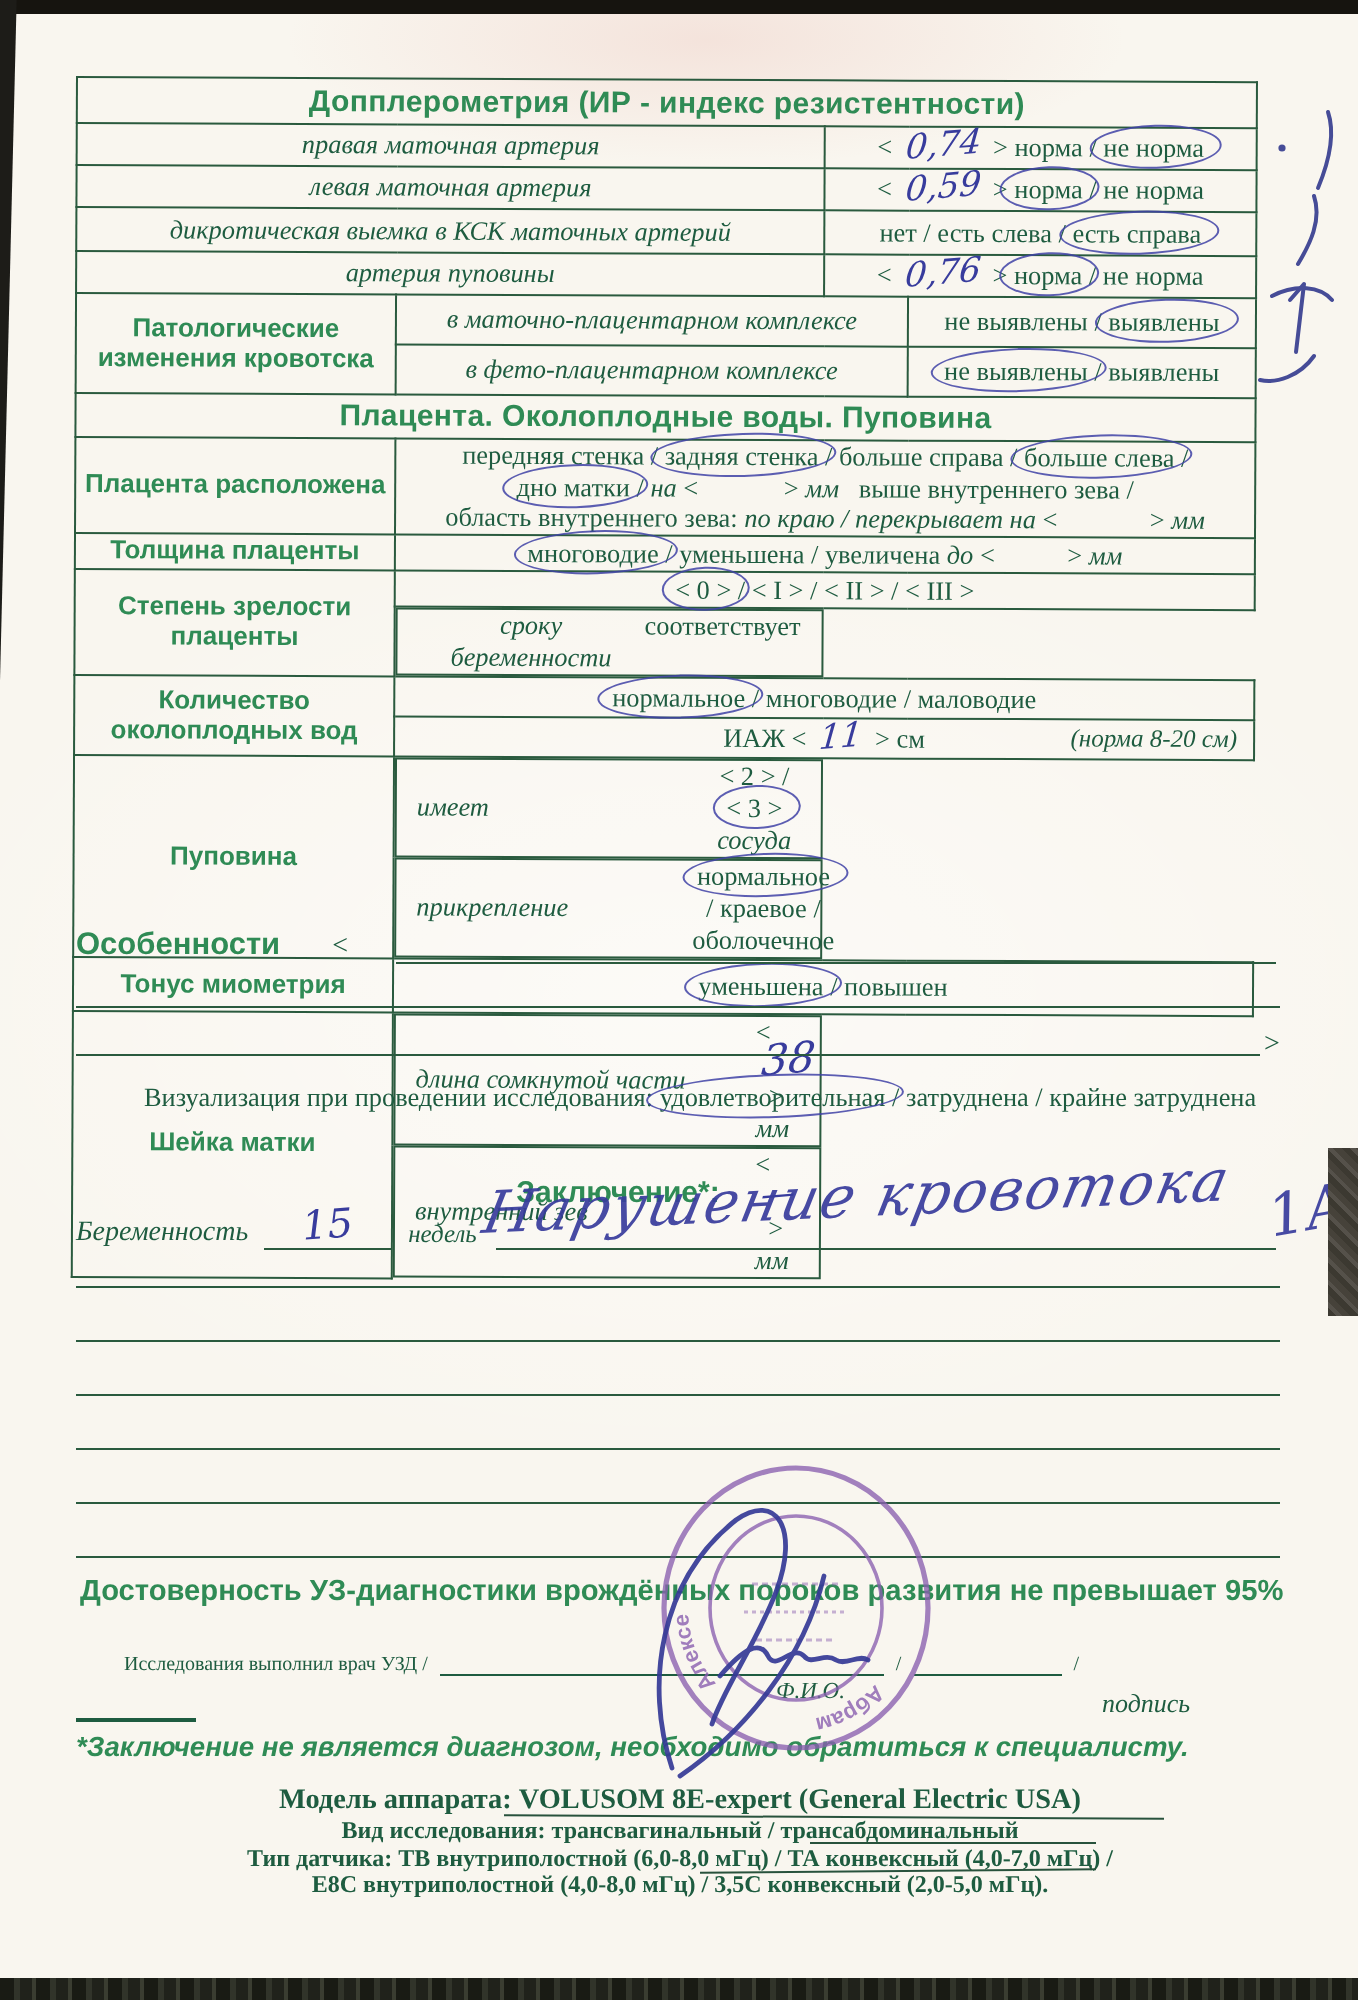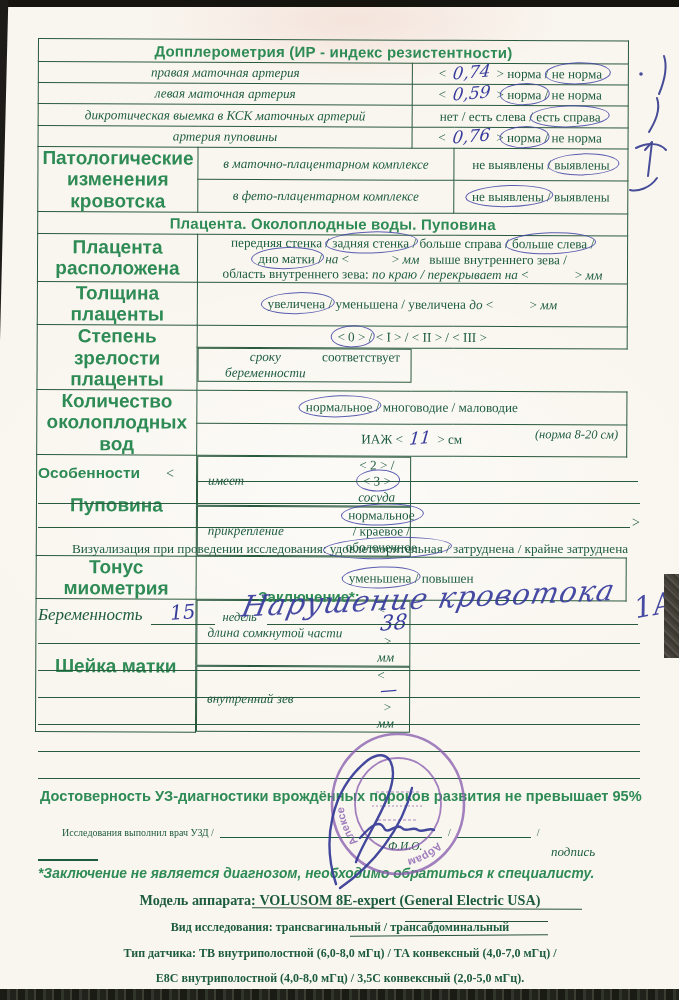--- a/index.html
+++ b/index.html
@@ -15,21 +15,21 @@
      background:repeating-linear-gradient(90deg,#191b14 0 7px,#31342a 7px 10px,#20221b 10px 16px,#3a3d31 16px 18px);}
   .edge-left{position:absolute;left:-5px;top:-8px;width:9px;height:370px;background:#1d1c18;transform:rotate(1.4deg);}
   .edge-right-patch{position:absolute;left:664px;top:574px;width:15px;height:84px;
      background:repeating-linear-gradient(45deg,#3c3931 0 3px,#55514a 3px 5px,#46423a 5px 8px);}
   
   table{border-collapse:collapse;table-layout:fixed;width:590px;position:absolute;left:38px;top:38px;
         transform:rotate(.25deg);transform-origin:top left;}
   td{border:1.7px solid var(--line);padding:0 2px;text-align:center;vertical-align:middle;
      font-family:"Liberation Serif",serif;font-size:13.2px;color:var(--txt);}
   .hdr{font-family:"Liberation Sans",sans-serif;font-weight:bold;color:var(--green);font-size:15px;letter-spacing:.2px;}
-  .lh{font-family:"Liberation Sans",sans-serif;font-weight:bold;color:var(--green);font-size:19px;line-height:1.12;}
+  .lh{font-family:"Liberation Sans",sans-serif;font-weight:bold;color:var(--green);font-size:13px;line-height:1.12;}
   .lbl{font-style:italic;}
   .pl div{line-height:15.4px;}
   .split{display:flex;justify-content:space-between;padding:0 10px;}
   .relrow{position:relative;}
   .rightnote{position:absolute;right:8px;top:2px;font-style:italic;font-size:12.5px;}
   .flexrow{display:flex;align-items:center;}
   .ll{width:138px;text-align:left;padding-left:8px;font-style:italic;flex:none;}
   .rest{flex:1;text-align:center;}
   
   .ital{font-style:italic;}
@@ -43,21 +43,21 @@
   .abs{position:absolute;}
   .gline{border-top:1.6px solid var(--line);height:0;}
   .features{left:38px;top:464px;width:600px;display:flex;align-items:flex-end;gap:20px;}
   .features .flabel{font-family:"Liberation Sans",sans-serif;font-weight:bold;color:var(--green);font-size:15.5px;}
   .features .fopen{font-size:14px;color:var(--txt);margin:0 4px 0 6px;}
   .features .fline{flex:1;border-bottom:1.6px solid var(--line);height:16px;}
   .vis{left:72px;top:541px;width:570px;font-size:13.2px;color:var(--txt);}
   .concl{left:0;top:588px;width:618px;text-align:center;
      font-family:"Liberation Sans",sans-serif;font-weight:bold;color:var(--green);font-size:15px;}
   .preg{left:38px;top:600px;width:600px;font-size:14px;color:var(--txt);display:flex;align-items:flex-end;}
-  .preg .plabel{font-style:italic;font-size:17px;}
+  .preg .plabel{font-style:italic;font-size:14px;}
   .preg .pweeks{border-bottom:1.6px solid var(--line);width:64px;text-align:center;margin:0 8px;}
   .preg .pweeks span{font-family:"DejaVu Serif",serif;font-style:italic;color:var(--ink);font-size:20px;
      display:inline-block;transform:rotate(-4deg);}
   .preg .wlabel{font-style:italic;font-size:12.5px;margin-right:10px;}
   .preg .pline{flex:1;border-bottom:1.6px solid var(--line);height:18px;}
   .script{left:242px;top:580px;width:430px;font-family:"DejaVu Serif",serif;font-style:italic;
      color:var(--ink);font-size:29px;letter-spacing:1px;transform:rotate(-2.5deg) skewX(-14deg);
      white-space:nowrap;opacity:.92;}
   .grade{left:634px;top:588px;font-family:"DejaVu Serif",serif;font-style:italic;color:var(--ink);
      font-size:29px;transform:rotate(-10deg);opacity:.92;}
@@ -67,21 +67,21 @@
   .doctor{left:62px;top:821px;width:580px;font-size:10px;color:var(--txt);display:flex;align-items:flex-end;}
   .doctor .dl1{border-bottom:1.4px solid var(--txt);width:222px;margin:0 6px;height:16px;}
   .doctor .dl2{border-bottom:1.4px solid var(--txt);width:74px;margin:0 6px;height:16px;}
   .fio{left:388px;top:840px;font-style:italic;font-size:11.5px;color:var(--txt);}
   .sign{left:551px;top:844px;font-style:italic;font-size:13px;color:var(--txt);}
   .sep{left:38px;top:859px;width:60px;border-top:2px solid var(--txt);}
   .footn{left:38px;top:866px;width:600px;font-family:"Liberation Sans",sans-serif;font-weight:bold;
      font-style:italic;color:var(--green);font-size:13.8px;}
   .device{left:30px;top:892px;width:620px;text-align:center;color:var(--txt);}
   .device .dmodel{font-weight:bold;font-size:14.2px;}
-  .device .drow{font-weight:bold;font-size:12px;line-height:13.5px;margin-top:12px;}
+  .device .drow{font-weight:bold;font-size:12px;line-height:13.5px;}
   .device .dnote{font-style:italic;font-size:12px;}
   .penline{position:absolute;border-bottom:1.6px solid #28523c;height:0;}
   svg{position:absolute;pointer-events:none;}
 </style>
 </head>
 <body>
 
 <div id="paper">
 
   <table>
@@ -127,21 +127,21 @@
     <tr style="height:48px">
       <td class="lh">Плацента расположена</td>
       <td colspan="3" class="pl">
         <div><span>передняя стенка / </span><span class="circ">задняя стенка</span><span> / больше справа / </span><span class="circ">больше слева</span><span> /</span></div>
         <div><span class="circ">дно матки</span><span> / </span><span class="ital">на</span><span> &lt;&nbsp;&nbsp;&nbsp;&nbsp;&nbsp;&nbsp;&nbsp;&nbsp;&nbsp;&nbsp;&nbsp;&nbsp; &gt; </span><span class="ital">мм</span><span>&nbsp;&nbsp;&nbsp;выше внутреннего зева /</span></div>
         <div><span>область внутреннего зева: </span><span class="ital">по краю / перекрывает на</span><span>  &lt;&nbsp;&nbsp;&nbsp;&nbsp;&nbsp;&nbsp;&nbsp;&nbsp;&nbsp;&nbsp;&nbsp;&nbsp;&nbsp; &gt; </span><span class="ital">мм</span></div>
       </td>
         </tr>
     <tr style="height:18px">
       <td class="lh">Толщина плаценты</td>
-      <td colspan="3"><span class="circ">увеличена</span><span> / уменьшена / увеличена </span><span class="ital">до</span><span> &lt;&nbsp;&nbsp;&nbsp;&nbsp;&nbsp;&nbsp;&nbsp;&nbsp;&nbsp;&nbsp; &gt; </span><span class="ital">мм</span></td>
+      <td colspan="3"><span class="circ">многоводие</span><span> / уменьшена / увеличена </span><span class="ital">до</span><span> &lt;&nbsp;&nbsp;&nbsp;&nbsp;&nbsp;&nbsp;&nbsp;&nbsp;&nbsp;&nbsp; &gt; </span><span class="ital">мм</span></td>
         </tr>
     <tr style="height:18px">
       <td rowspan="2" class="lh">Степень зрелости плаценты</td>
       <td colspan="3"><span class="circ">&lt; 0 &gt;</span><span> / &lt; I &gt; / &lt; II &gt; / &lt; III &gt;</span></td>
         </tr>
     <tr style="height:18px">
       <td colspan="3" class="split">
         <span class="ital">сроку беременности</span>
         <span>соответствует</span>
           </td>

